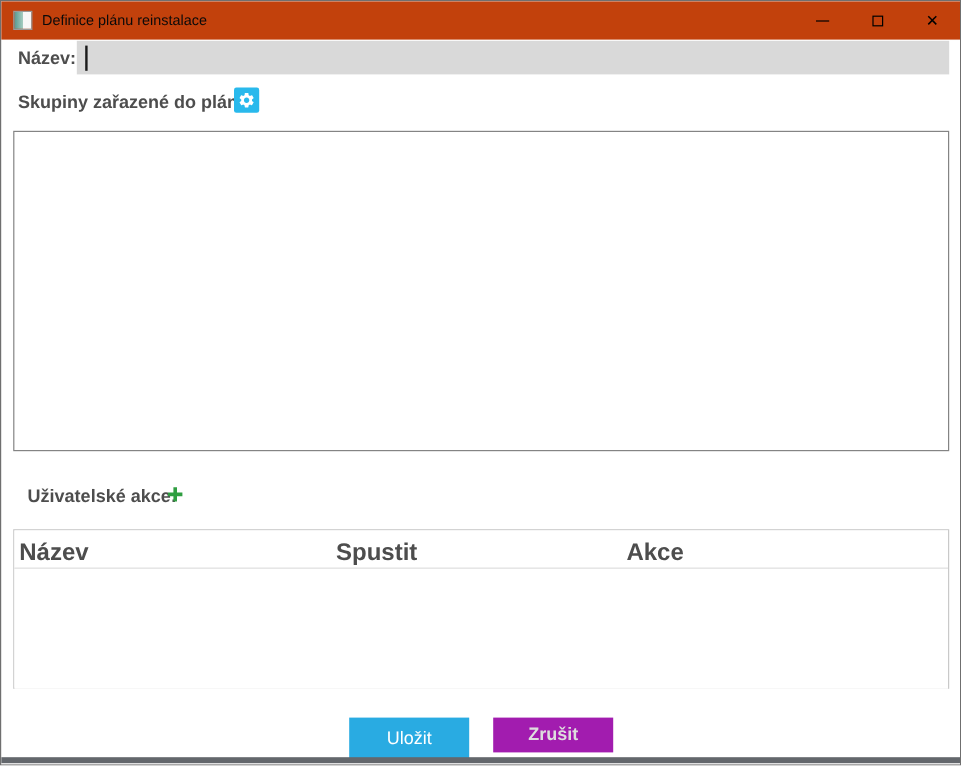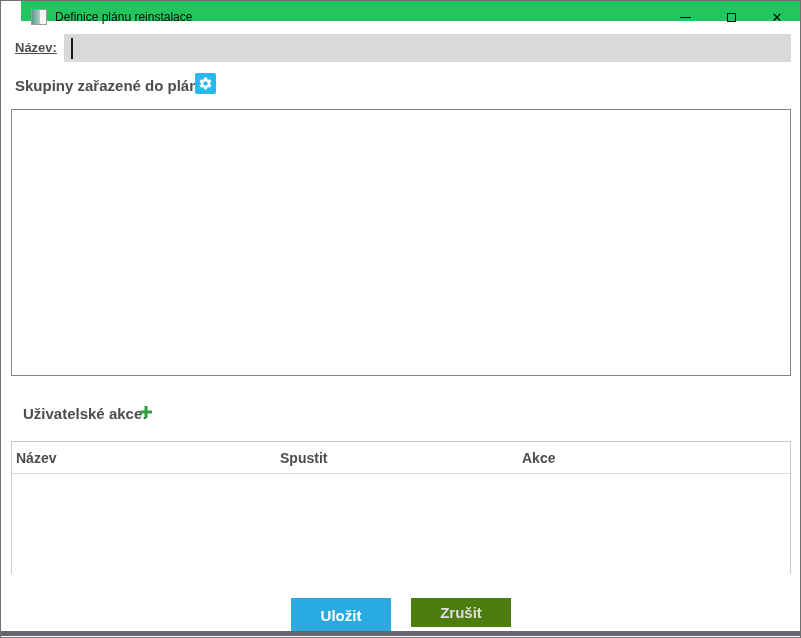--- a/index.html
+++ b/index.html
@@ -7,23 +7,23 @@
   .window{
     position:relative;
     width:801px;height:638px;
     background:#ffffff;
     border:1px solid #6f6f6f;
     font-family:"Liberation Sans", sans-serif;
     overflow:hidden;
   }
   
   .titlebar{
-    position:absolute;left:0;top:0;right:0;height:20px;
-    background:#22c55e;
-    display:flex;align-items:center;margin-left:20px;
+    position:absolute;left:0;top:0;right:0;height:32px;
+    background:#c2410c;
+    display:flex;align-items:center;
   }
   .app-icon{
     position:absolute;left:10px;top:8px;width:16px;height:16px;
     border:1px solid #9a9a9a;
     background:linear-gradient(90deg,#58998f 0%,#a9cfc3 54%,#f7f7f7 54%);
   }
   .title-text{
     position:absolute;left:34px;top:9px;
     font-size:12px;color:#0a0a0a;white-space:nowrap;
   }
@@ -34,21 +34,21 @@
   }
   .cap-btn.minimize{right:92px;}
   .cap-btn.maximize{right:46px;}
   .cap-btn.close{right:0;}
   .min-glyph{width:11px;height:1px;background:#000;}
   .max-glyph{width:9px;height:9px;border:1px solid #000;background:transparent;}
   .close-glyph{font-size:13px;color:#000;line-height:1;}
   
   .name-label{
     position:absolute;left:14px;top:39px;
-    font-size:13px;font-weight:bold;color:#4d4d4d;text-decoration:underline;
+    font-size:15px;font-weight:bold;color:#4d4d4d;
   }
   .name-input{
     position:absolute;left:63px;top:33px;width:727px;height:28px;
     background:#d9d9d9;border:none;outline:none;
     font-family:"Liberation Sans",sans-serif;font-size:14px;color:#1a1a1a;
     padding:0 6px;
   }
   .caret{
     position:absolute;left:70px;top:37px;width:2px;height:21px;background:#1a1a1a;
     animation:blink 1.2s steps(1) infinite;
@@ -81,36 +81,36 @@
   }
   .actions-table{
     position:absolute;left:10px;top:440px;width:780px;height:133px;
     background:#ffffff;border:1px solid #c9c9c9;
   }
   .thead{
     position:relative;height:32px;border-bottom:1px solid #d9d9d9;background:#ffffff;
   }
   .thead .col{
     position:absolute;top:8px;
-    font-size:14px;font-weight:bold;color:#4d4d4d;white-space:nowrap;
+    font-size:20px;font-weight:bold;color:#4d4d4d;white-space:nowrap;
   }
   .col-nazev{left:4px;}
   .col-spustit{left:268px;}
   .col-akce{left:510px;}
   .tbody{position:relative;height:100px;background:#ffffff;}
   
   .save-btn{
     position:absolute;left:290px;top:597px;width:100px;height:35px;
     background:#29abe2;color:#ffffff;border:none;
-    font-family:"Liberation Sans",sans-serif;font-size:15px;font-weight:bold;
+    font-family:"Liberation Sans",sans-serif;font-size:15px;font-weight:normal;
     cursor:pointer;
   }
   .cancel-btn{
     position:absolute;left:410px;top:597px;width:100px;height:29px;
-    background:#4d7c0f;color:#dedede;border:none;
+    background:#a21caf;color:#dedede;border:none;
     font-family:"Liberation Sans",sans-serif;font-size:15px;font-weight:bold;
     cursor:pointer;
   }
   
   .bottom-bar{
     position:absolute;left:0;right:0;top:630px;height:5px;background:#63676c;
   }
 </style>
 </head>
 <body>

